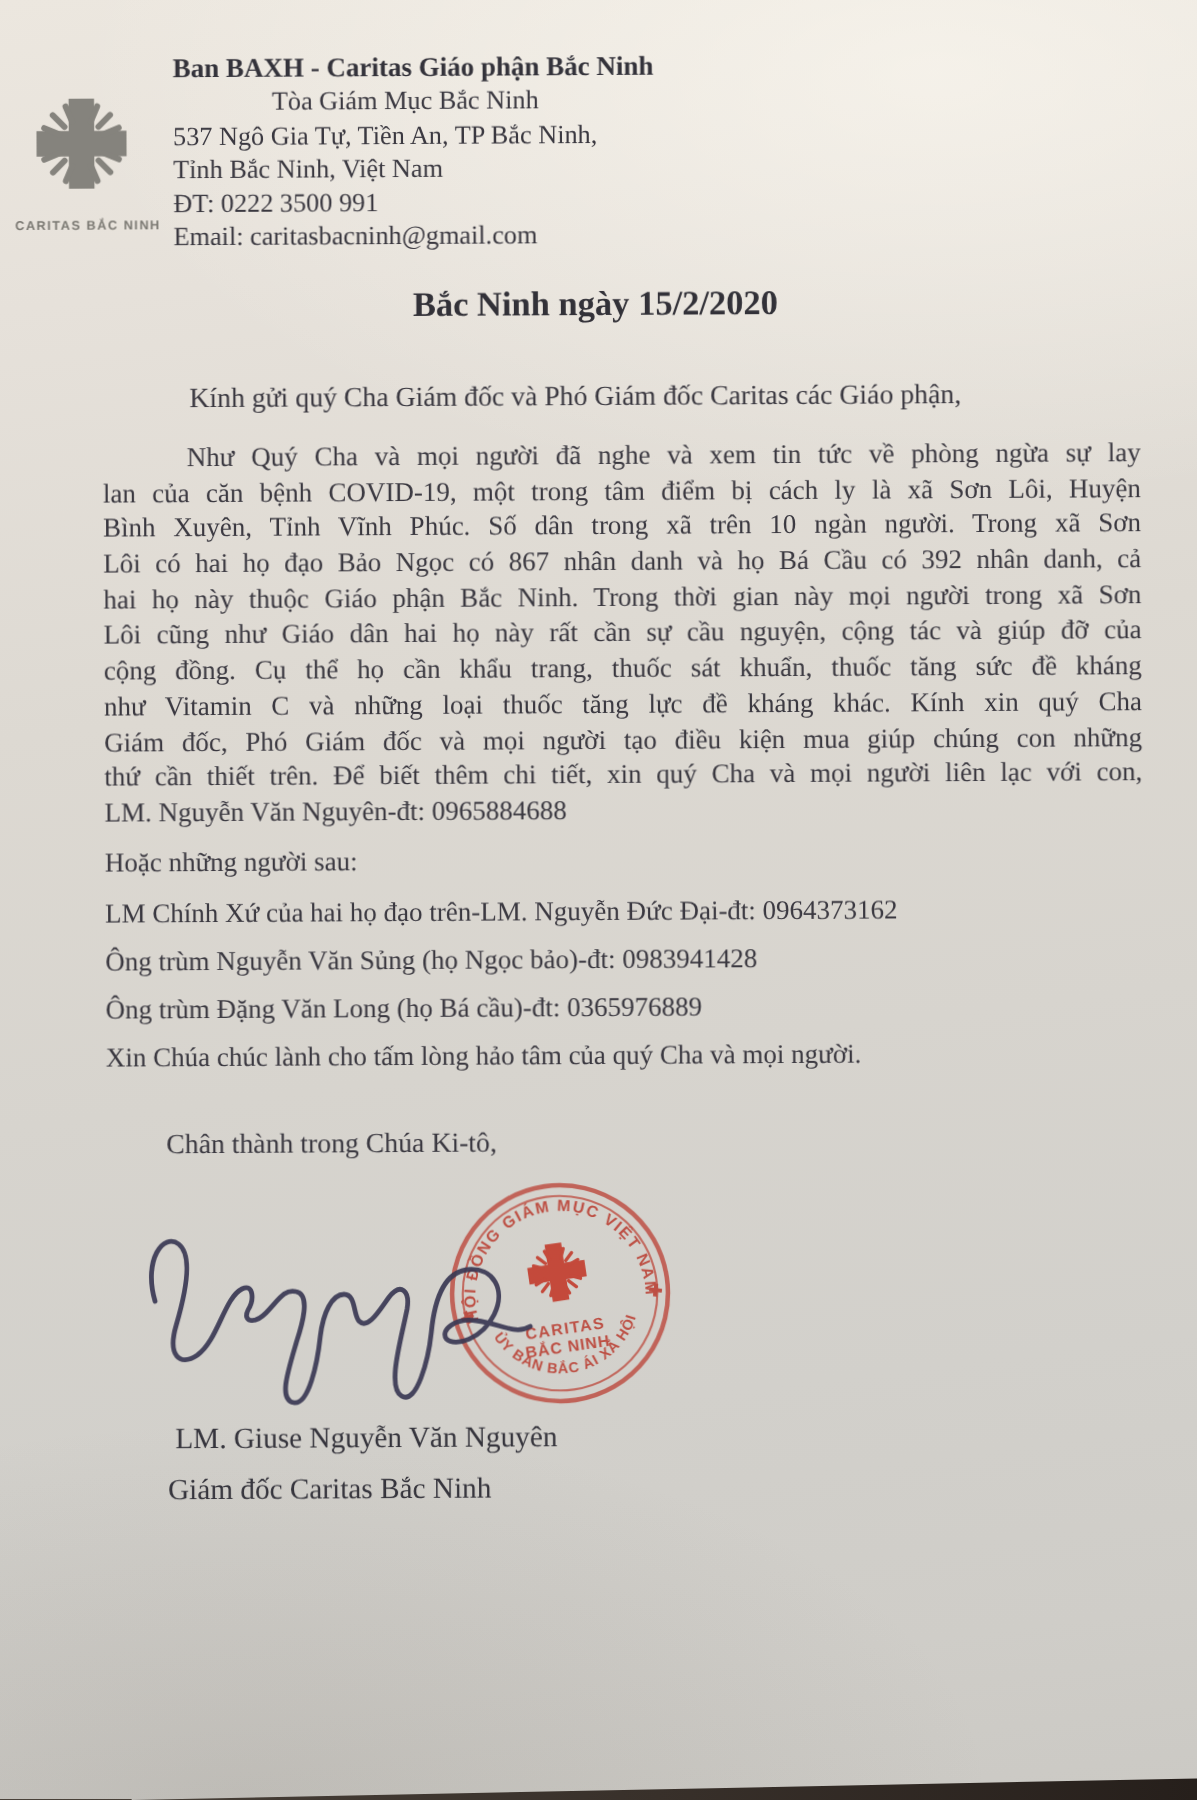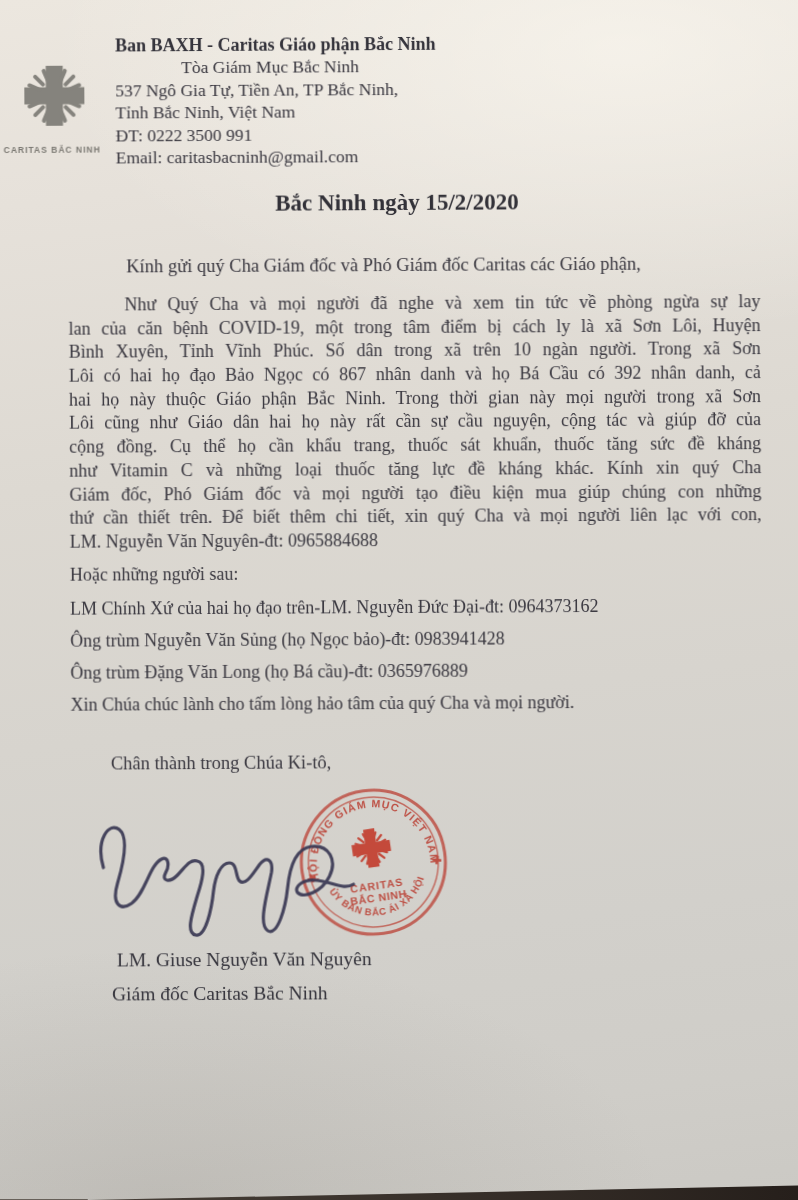--- a/index.html
+++ b/index.html
@@ -9,21 +9,21 @@
     background:
       radial-gradient(ellipse 120% 40% at 78% 4%, rgba(255,252,244,0.55), rgba(255,252,244,0) 60%),
       radial-gradient(ellipse 90% 30% at 20% 100%, rgba(120,115,108,0.18), rgba(120,115,108,0) 70%),
       linear-gradient(173deg,#ece7df 0%,#e6e1da 16%,#ddd9d2 38%,#d7d4ce 58%,#d2d0cb 76%,#cfcdc8 90%,#cbc9c4 100%);
     font-family:"Liberation Serif","DejaVu Serif",serif;
     color:#3a3840;
   }
   .content{position:absolute;inset:0;transform:rotate(-0.3deg);filter:blur(0.25px);}
   
   .logo{position:absolute;left:10px;top:50px;width:90px;height:92px;}
-  .logo-caption{position:absolute;left:6px;top:143px;width:110px;
+  .logo-caption{position:absolute;left:6px;top:143px;width:110px;text-align:center;
     font-family:"Liberation Sans",sans-serif;font-size:8.5px;font-weight:bold;
     letter-spacing:1px;color:#7b7973;}
   .hdr{position:absolute;left:118px;top:33px;width:420px;font-size:17.5px;line-height:22.4px;}
   .hdr .org{font-weight:bold;font-size:18px;color:#34333b;}
   .hdr .indent{padding-left:66px;}
   
   .dateline{position:absolute;left:0;top:190px;width:798px;text-align:center;
     font-weight:bold;font-size:23px;color:#323138;}
   
   .salutation{position:absolute;left:128px;top:255px;width:640px;font-size:18.5px;}

